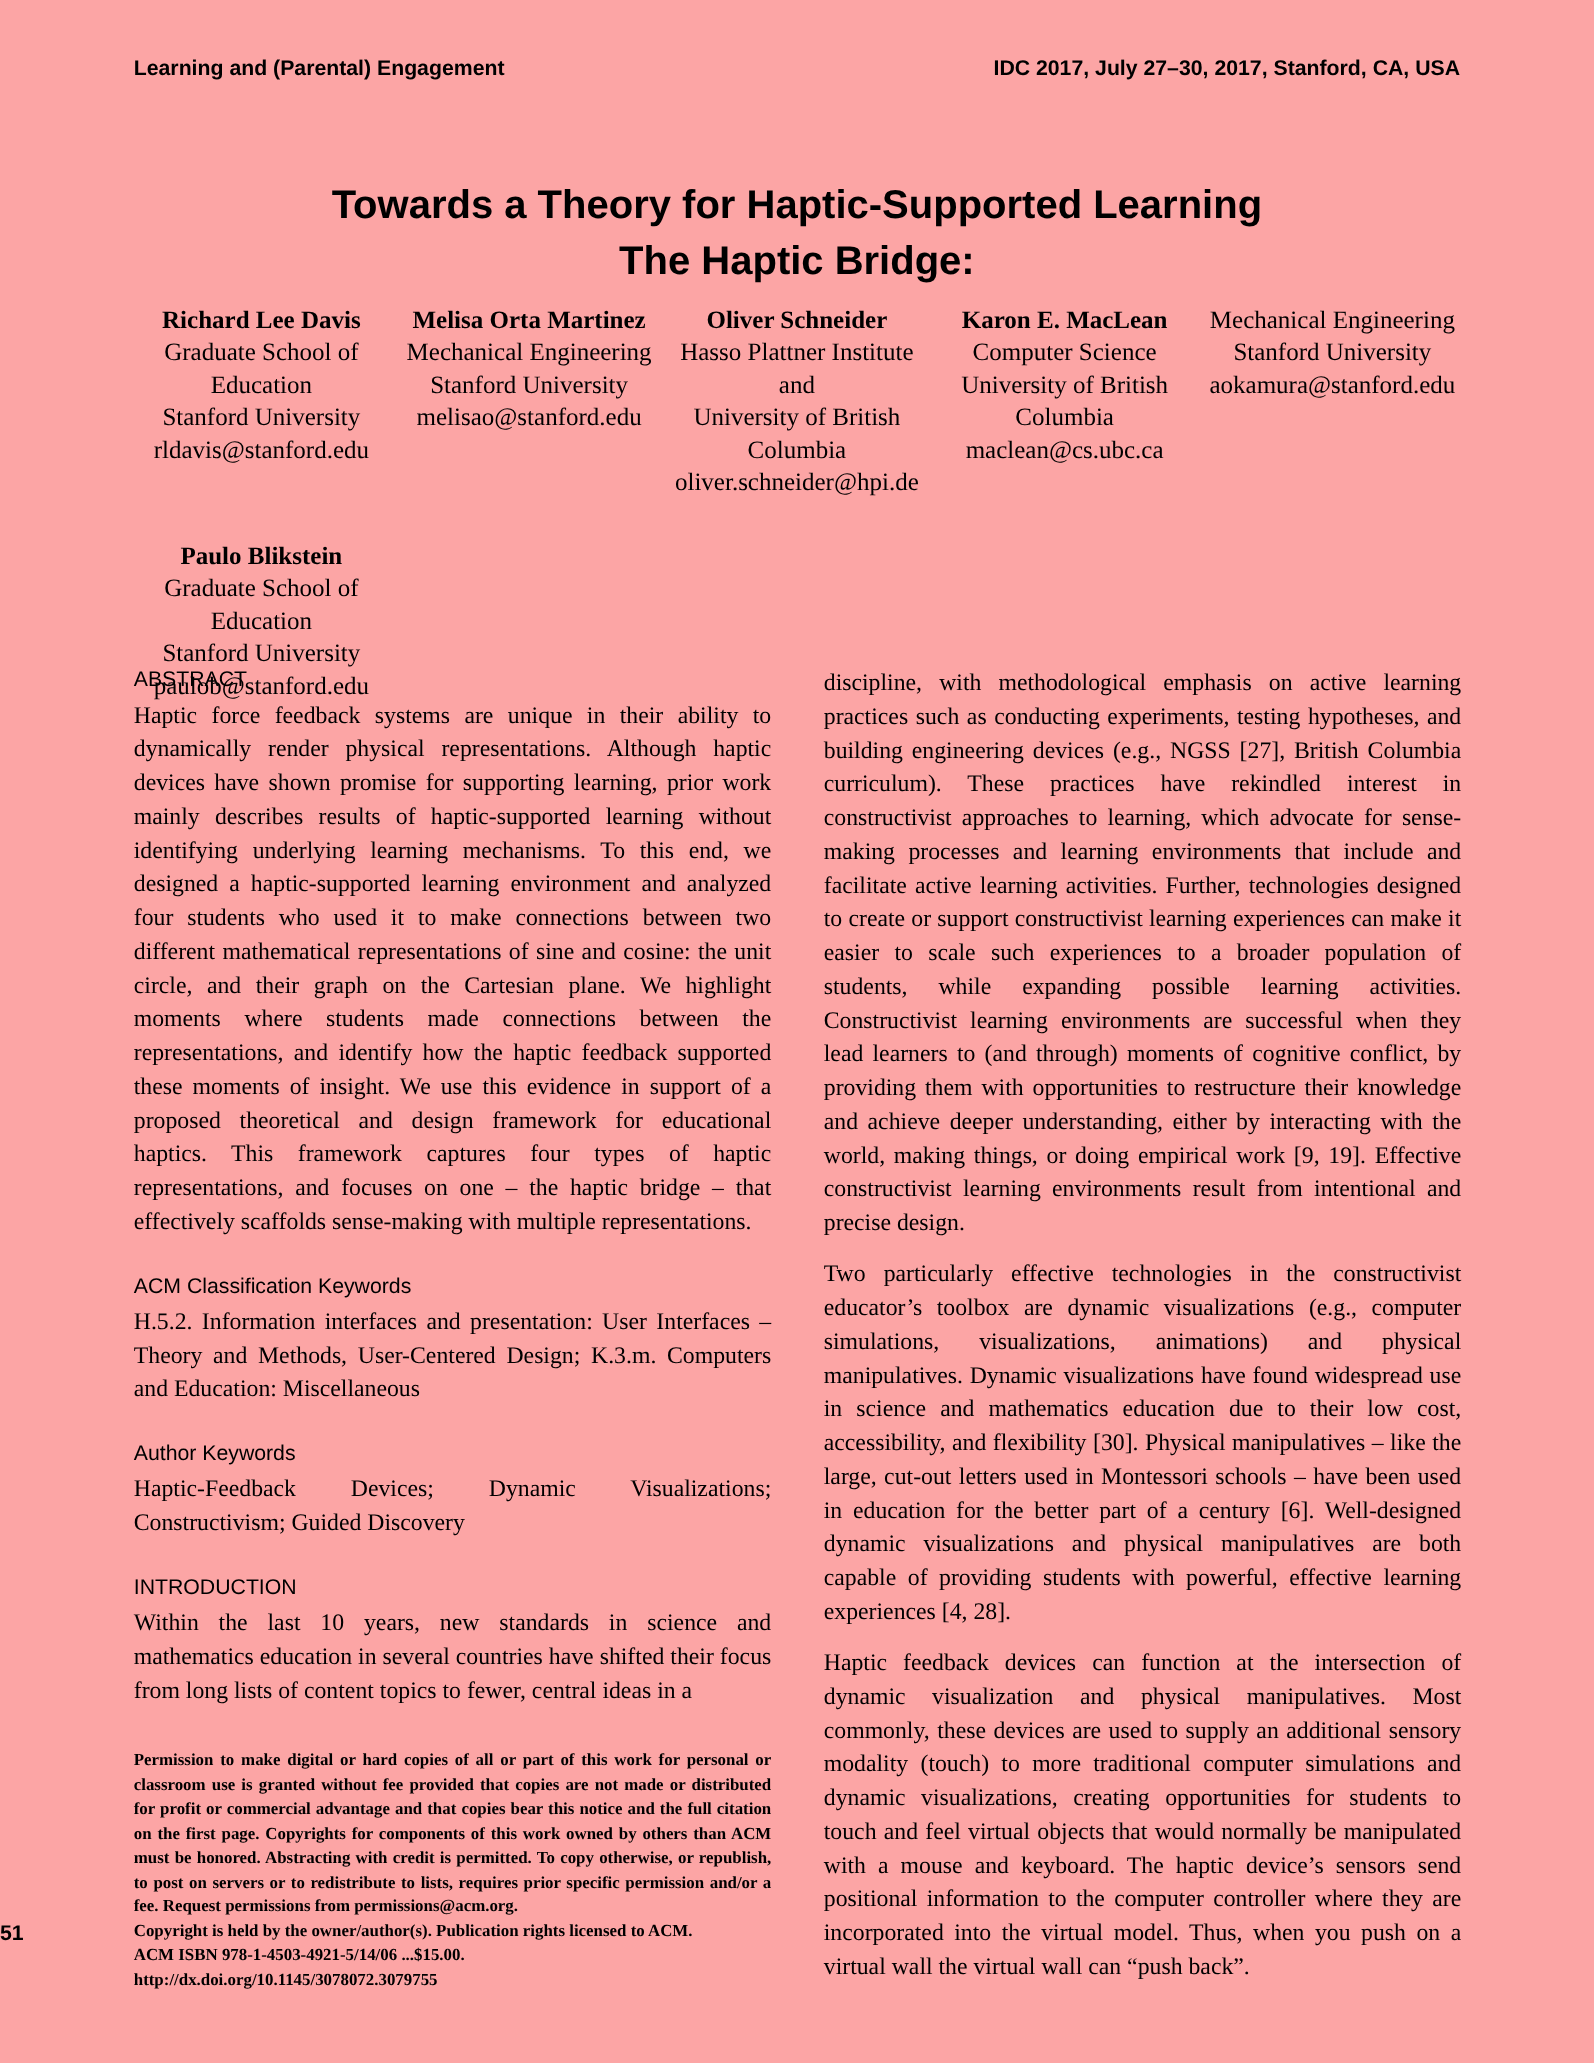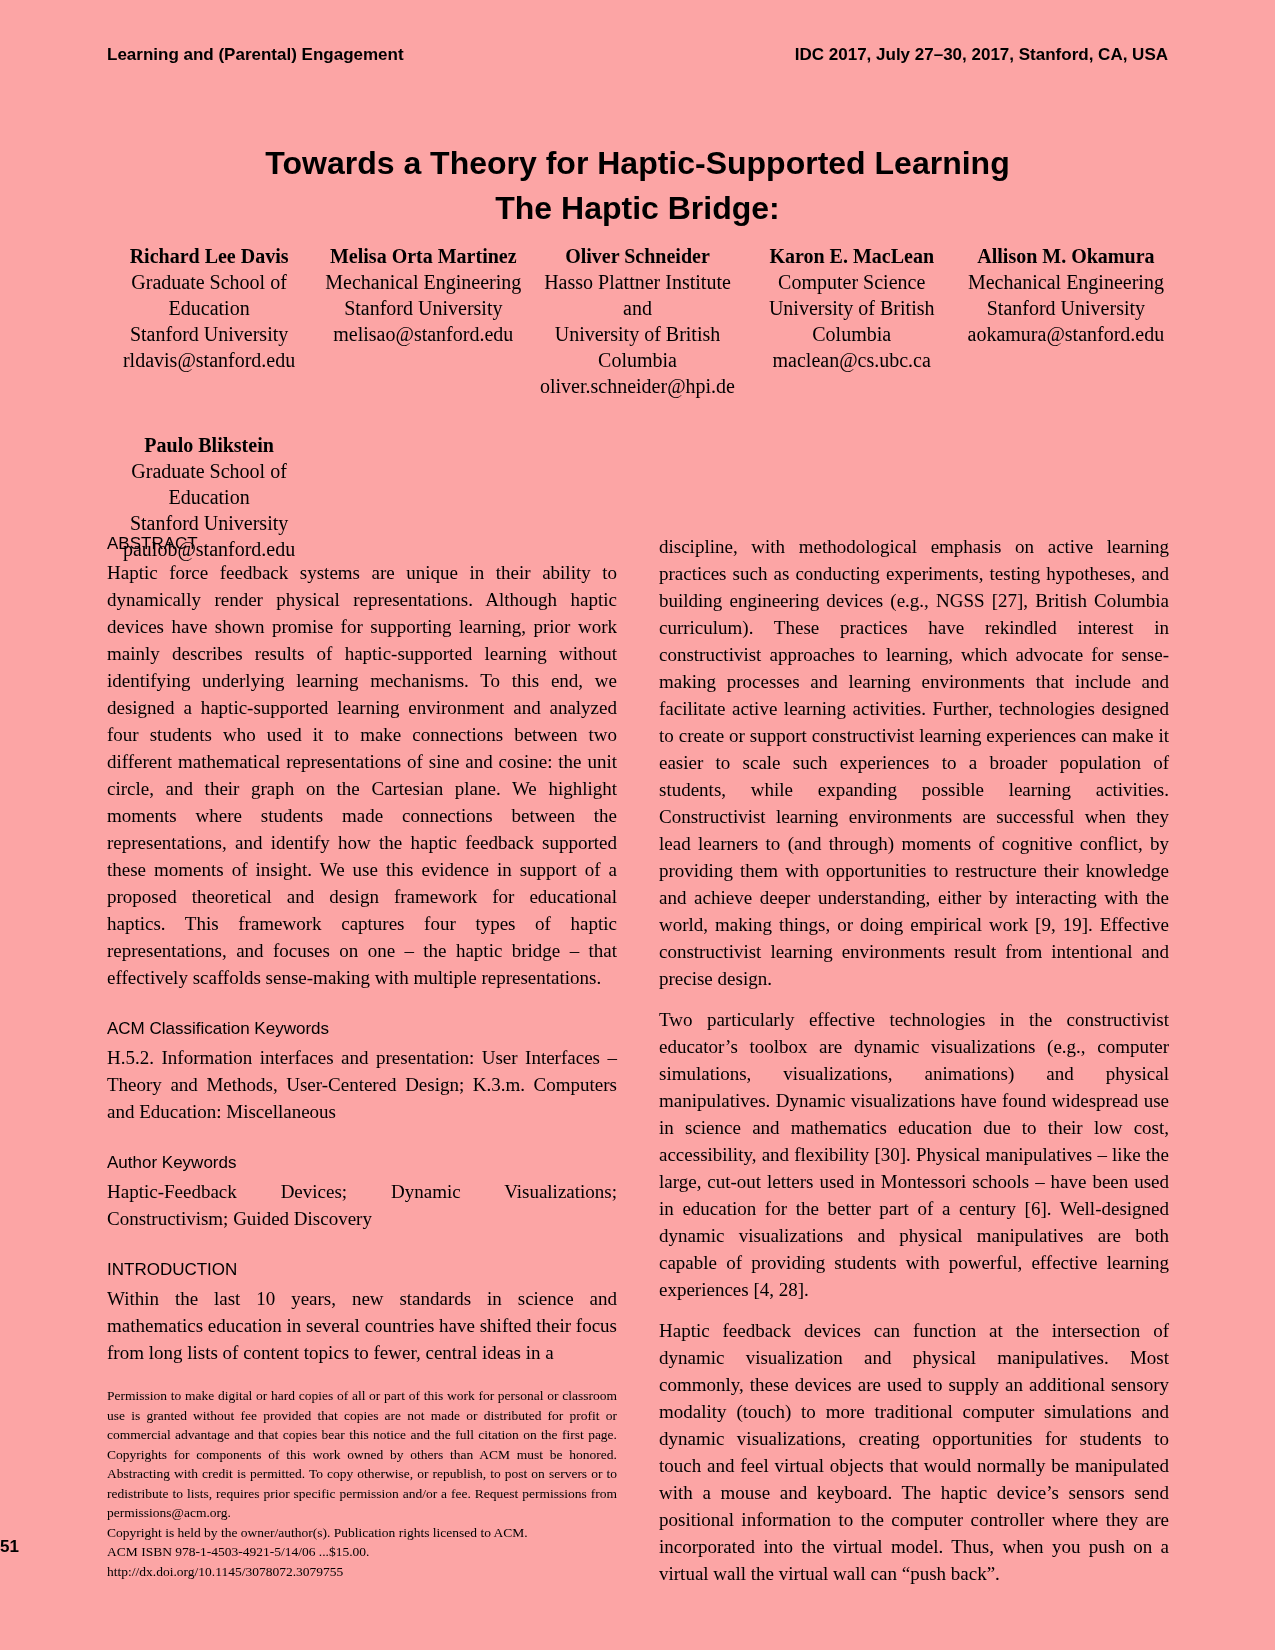--- a/index.html
+++ b/index.html
@@ -70,23 +70,24 @@
   }
   .section-heading.first { margin-top: 0; }
   .body-text {
     font-size: 19px;
     line-height: 27px;
     text-align: justify;
     margin: 0;
   }
   .col-right .body-text { margin-bottom: 14px; }
   .footnote {
-    margin-top: 20px;
+    margin-top: 32px;
     font-size: 13.5px;
     line-height: 19.5px;
+    font-weight: bold;
   }
   .footnote .permission { text-align: justify; margin: 0 0 0 0; }
   .footnote .line { margin: 0; }
   .footnote .italic { font-style: italic; }
   .page-number {
     position: absolute;
     top: 1537px;
     left: 0;
     right: 0;
     font-family: "Liberation Sans", sans-serif;
@@ -128,21 +129,20 @@
       <div>University of British Columbia</div>
       <div>oliver.schneider@hpi.de</div>
     </div>
     <div class="author">
       <div class="name">Karon E. MacLean</div>
       <div>Computer Science</div>
       <div>University of British Columbia</div>
       <div>maclean@cs.ubc.ca</div>
     </div>
     <div class="author">
-      <div class="name">Allison M. Okamura</div>
       <div>Mechanical Engineering</div>
       <div>Stanford University</div>
       <div>aokamura@stanford.edu</div>
     </div>
     <div class="author">
       <div class="name">Paulo Blikstein</div>
       <div>Graduate School of Education</div>
       <div>Stanford University</div>
       <div>paulob@stanford.edu</div>
     </div>

